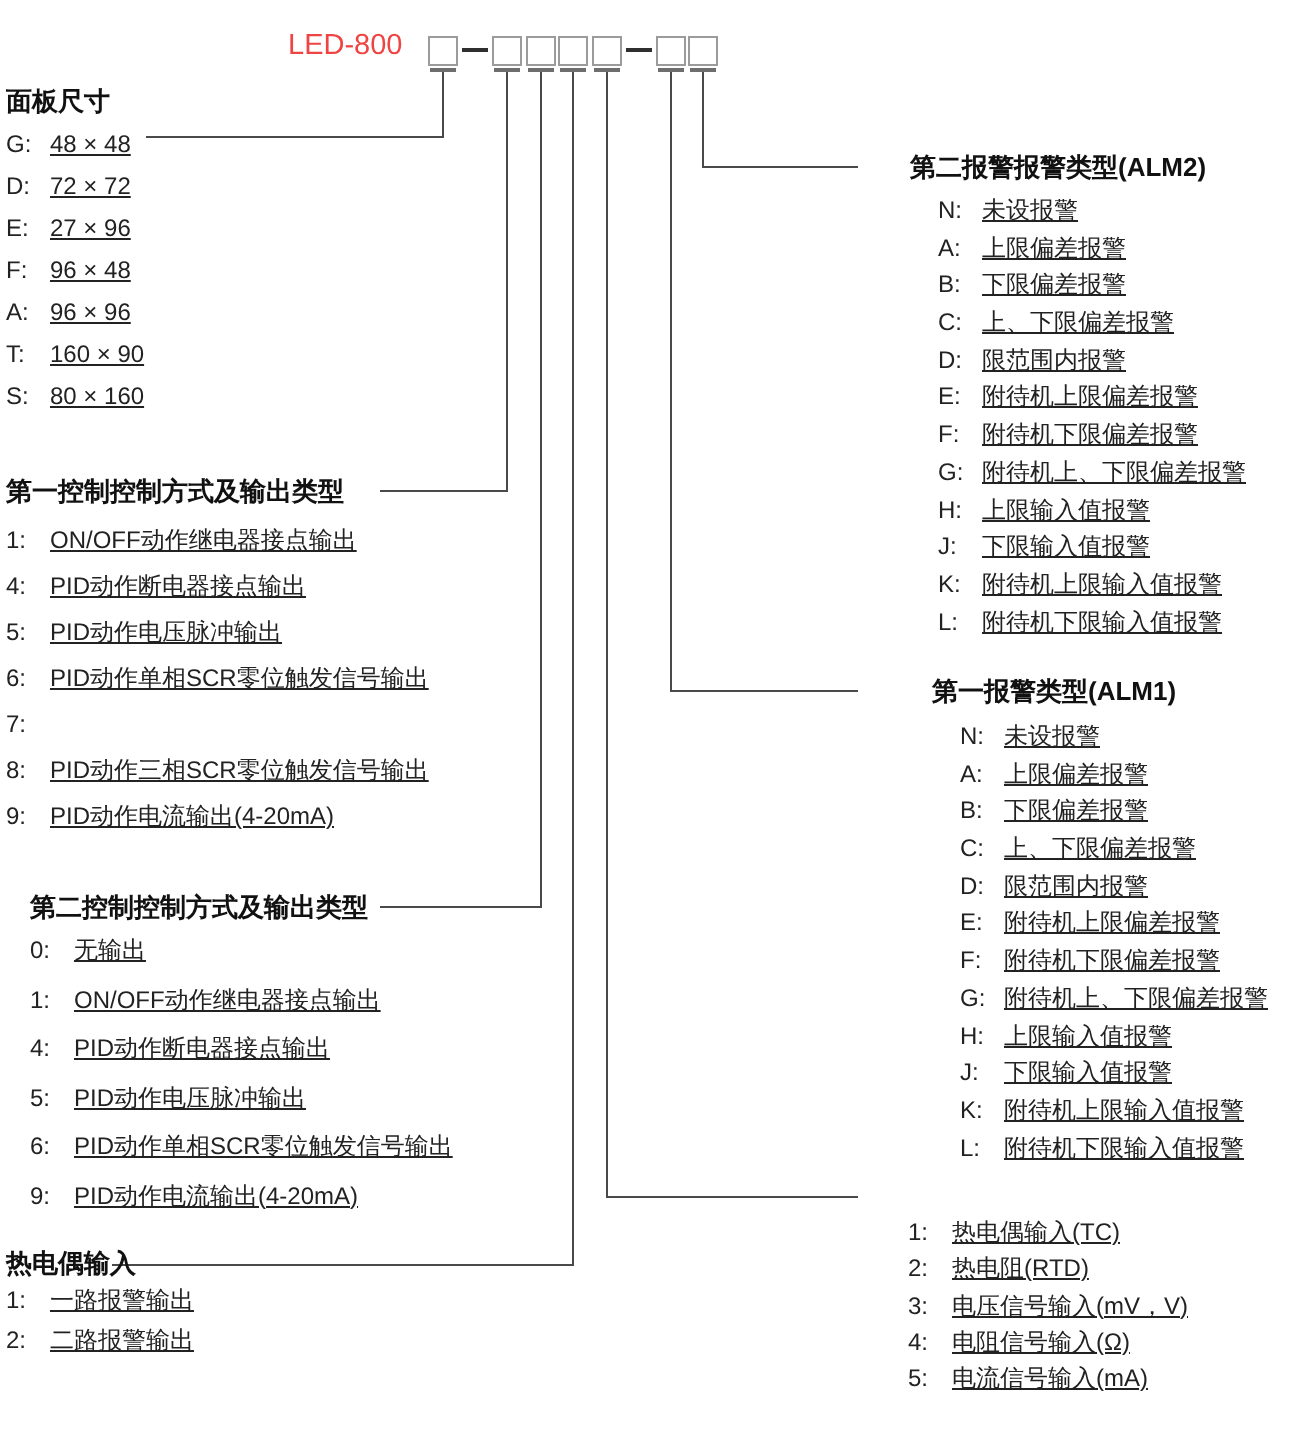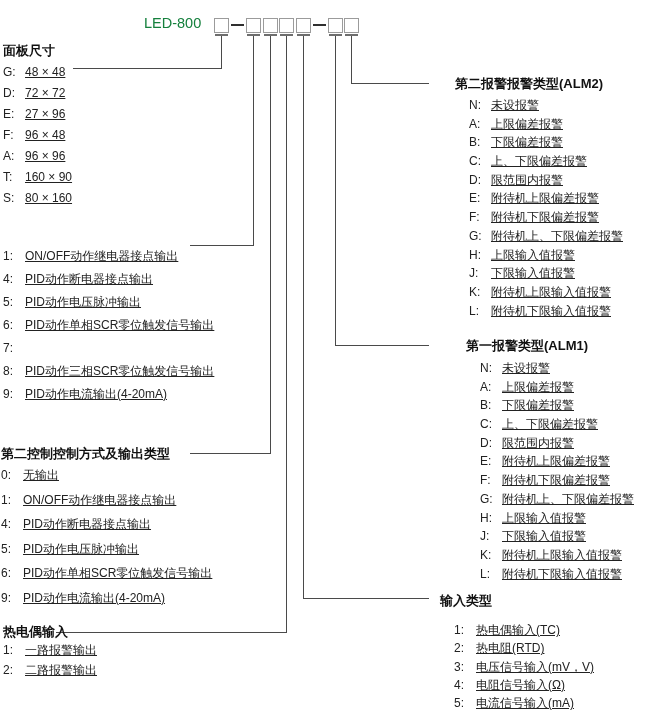--- a/index.html
+++ b/index.html
@@ -2,21 +2,21 @@
 <html><head>
 <meta charset="utf-8">
 <style>
   html,body{margin:0;padding:0;background:#ffffff;}
   .canvas{
     position:relative;width:646px;height:716px;background:#ffffff;
     font-family:"Liberation Sans","DejaVu Sans",sans-serif;
     color:#1d1d1d;overflow:hidden;
   }
   .model-title{
-    position:absolute;left:144px;top:15px;font-size:14.5px;color:#15803d;
+    position:absolute;left:144px;top:15px;font-size:14.5px;color:#ef4444;
     white-space:nowrap;
   }
   .box{
     position:absolute;top:18px;width:13px;height:13px;
     border:1px solid #9b9b9b;background:#ffffff;box-sizing:content-box;
   }
   .tick{position:absolute;top:34px;height:2px;width:13px;background:#6e6e6e;}
   .dash{position:absolute;top:24px;height:2px;background:#2f2f2f;}
   .vline{position:absolute;width:1px;background:#4a4a4a;}
   .hline{position:absolute;height:1px;background:#4a4a4a;}
@@ -104,20 +104,21 @@
         <span class="v">160 × 90</span>
       </div>
         <div class="item">
         <span class="k">S:</span>
         <span class="v">80 × 160</span>
       </div>
       </div>
   </div>
 
   <div class="section" style="left:3px;top:239px">
+    <div class="sec-title">第一控制控制方式及输出类型</div>
     <div class="items s-ctrl1" style="margin-top:11px">
         <div class="item">
         <span class="k">1:</span>
         <span class="v">ON/OFF动作继电器接点输出</span>
       </div>
         <div class="item">
         <span class="k">4:</span>
         <span class="v">PID动作断电器接点输出</span>
       </div>
         <div class="item">
@@ -135,21 +136,21 @@
         <span class="k">8:</span>
         <span class="v">PID动作三相SCR零位触发信号输出</span>
       </div>
         <div class="item">
         <span class="k">9:</span>
         <span class="v">PID动作电流输出(4-20mA)</span>
       </div>
       </div>
   </div>
 
-  <div class="section" style="left:1px;top:447px">
+  <div class="section" style="left:15px;top:447px">
     <div class="sec-title">第二控制控制方式及输出类型</div>
     <div class="items s-ctrl2" style="margin-top:8px">
         <div class="item">
         <span class="k">0:</span>
         <span class="v">无输出</span>
       </div>
         <div class="item">
         <span class="k">1:</span>
         <span class="v">ON/OFF动作继电器接点输出</span>
       </div>
@@ -288,21 +289,20 @@
         <span class="v">附待机上限输入值报警</span>
       </div>
         <div class="item">
         <span class="k">L:</span>
         <span class="v">附待机下限输入值报警</span>
       </div>
       </div>
   </div>
 
   <div class="section right" style="left:440px;top:594px">
-    <div class="sec-title">输入类型</div>
     <div class="items s-input" style="margin-top:16px">
         <div class="item">
         <span class="k">1:</span>
         <span class="v">热电偶输入(TC)</span>
       </div>
         <div class="item">
         <span class="k">2:</span>
         <span class="v">热电阻(RTD)</span>
       </div>
         <div class="item">

